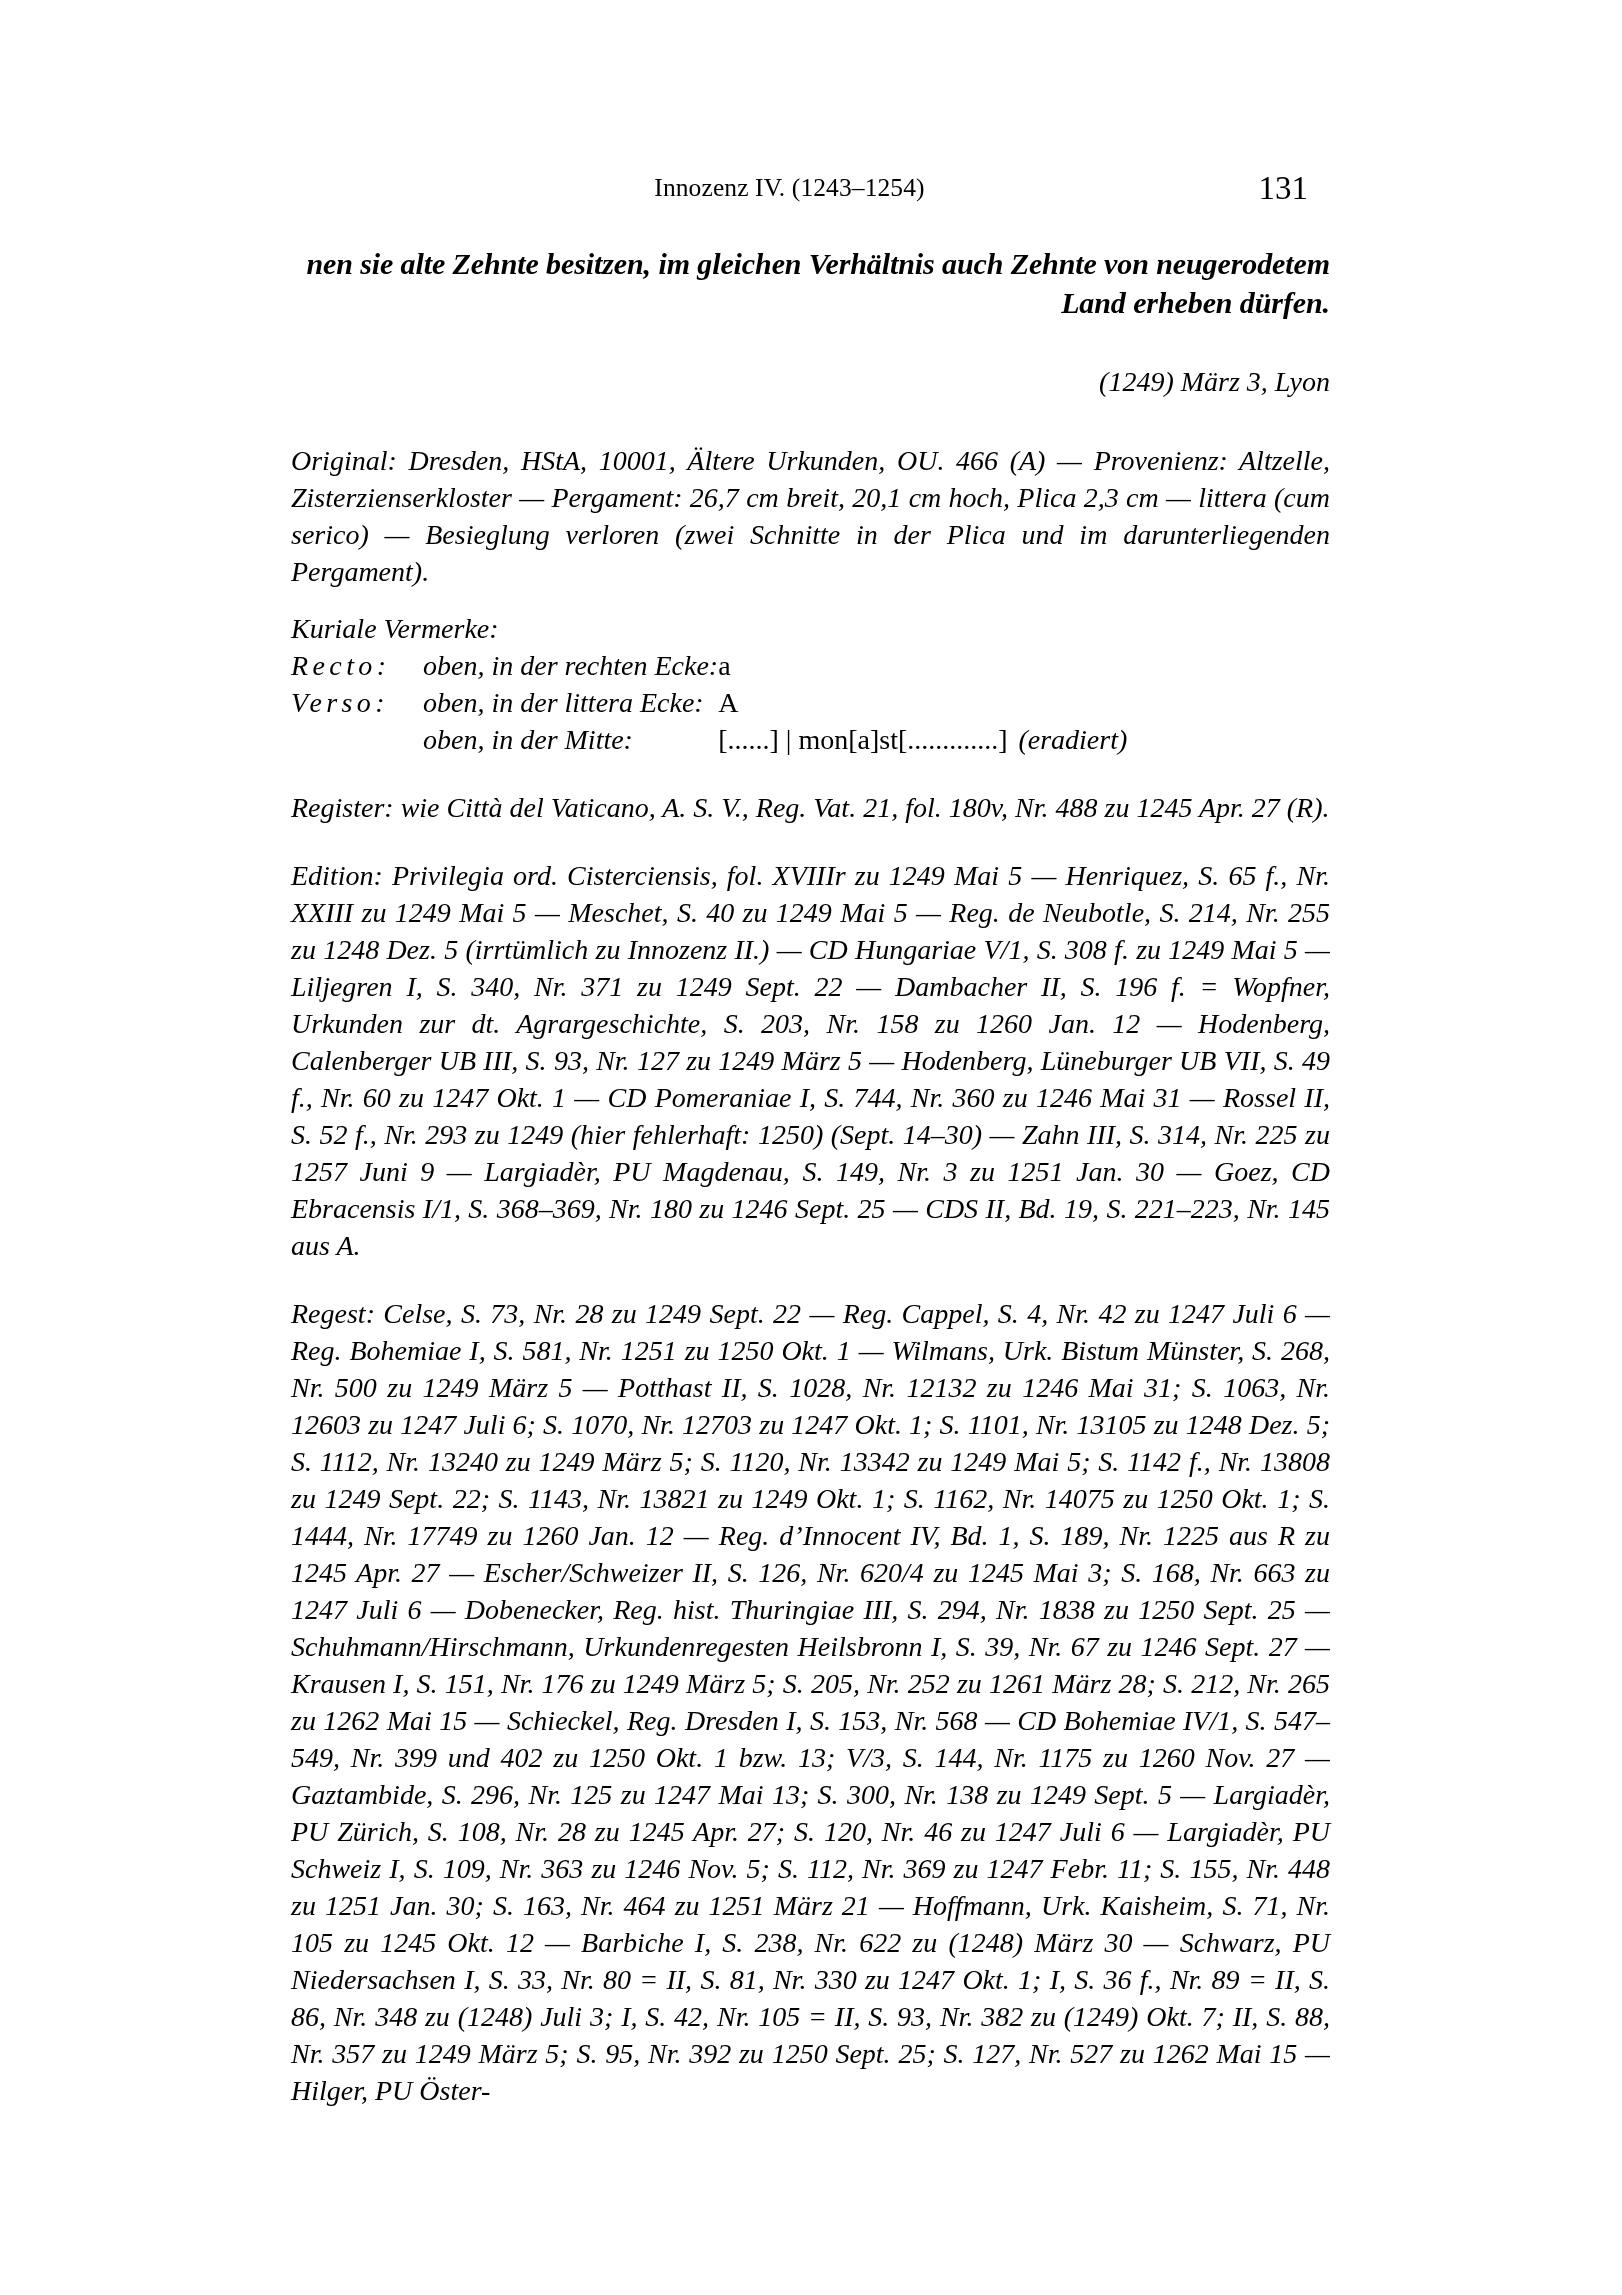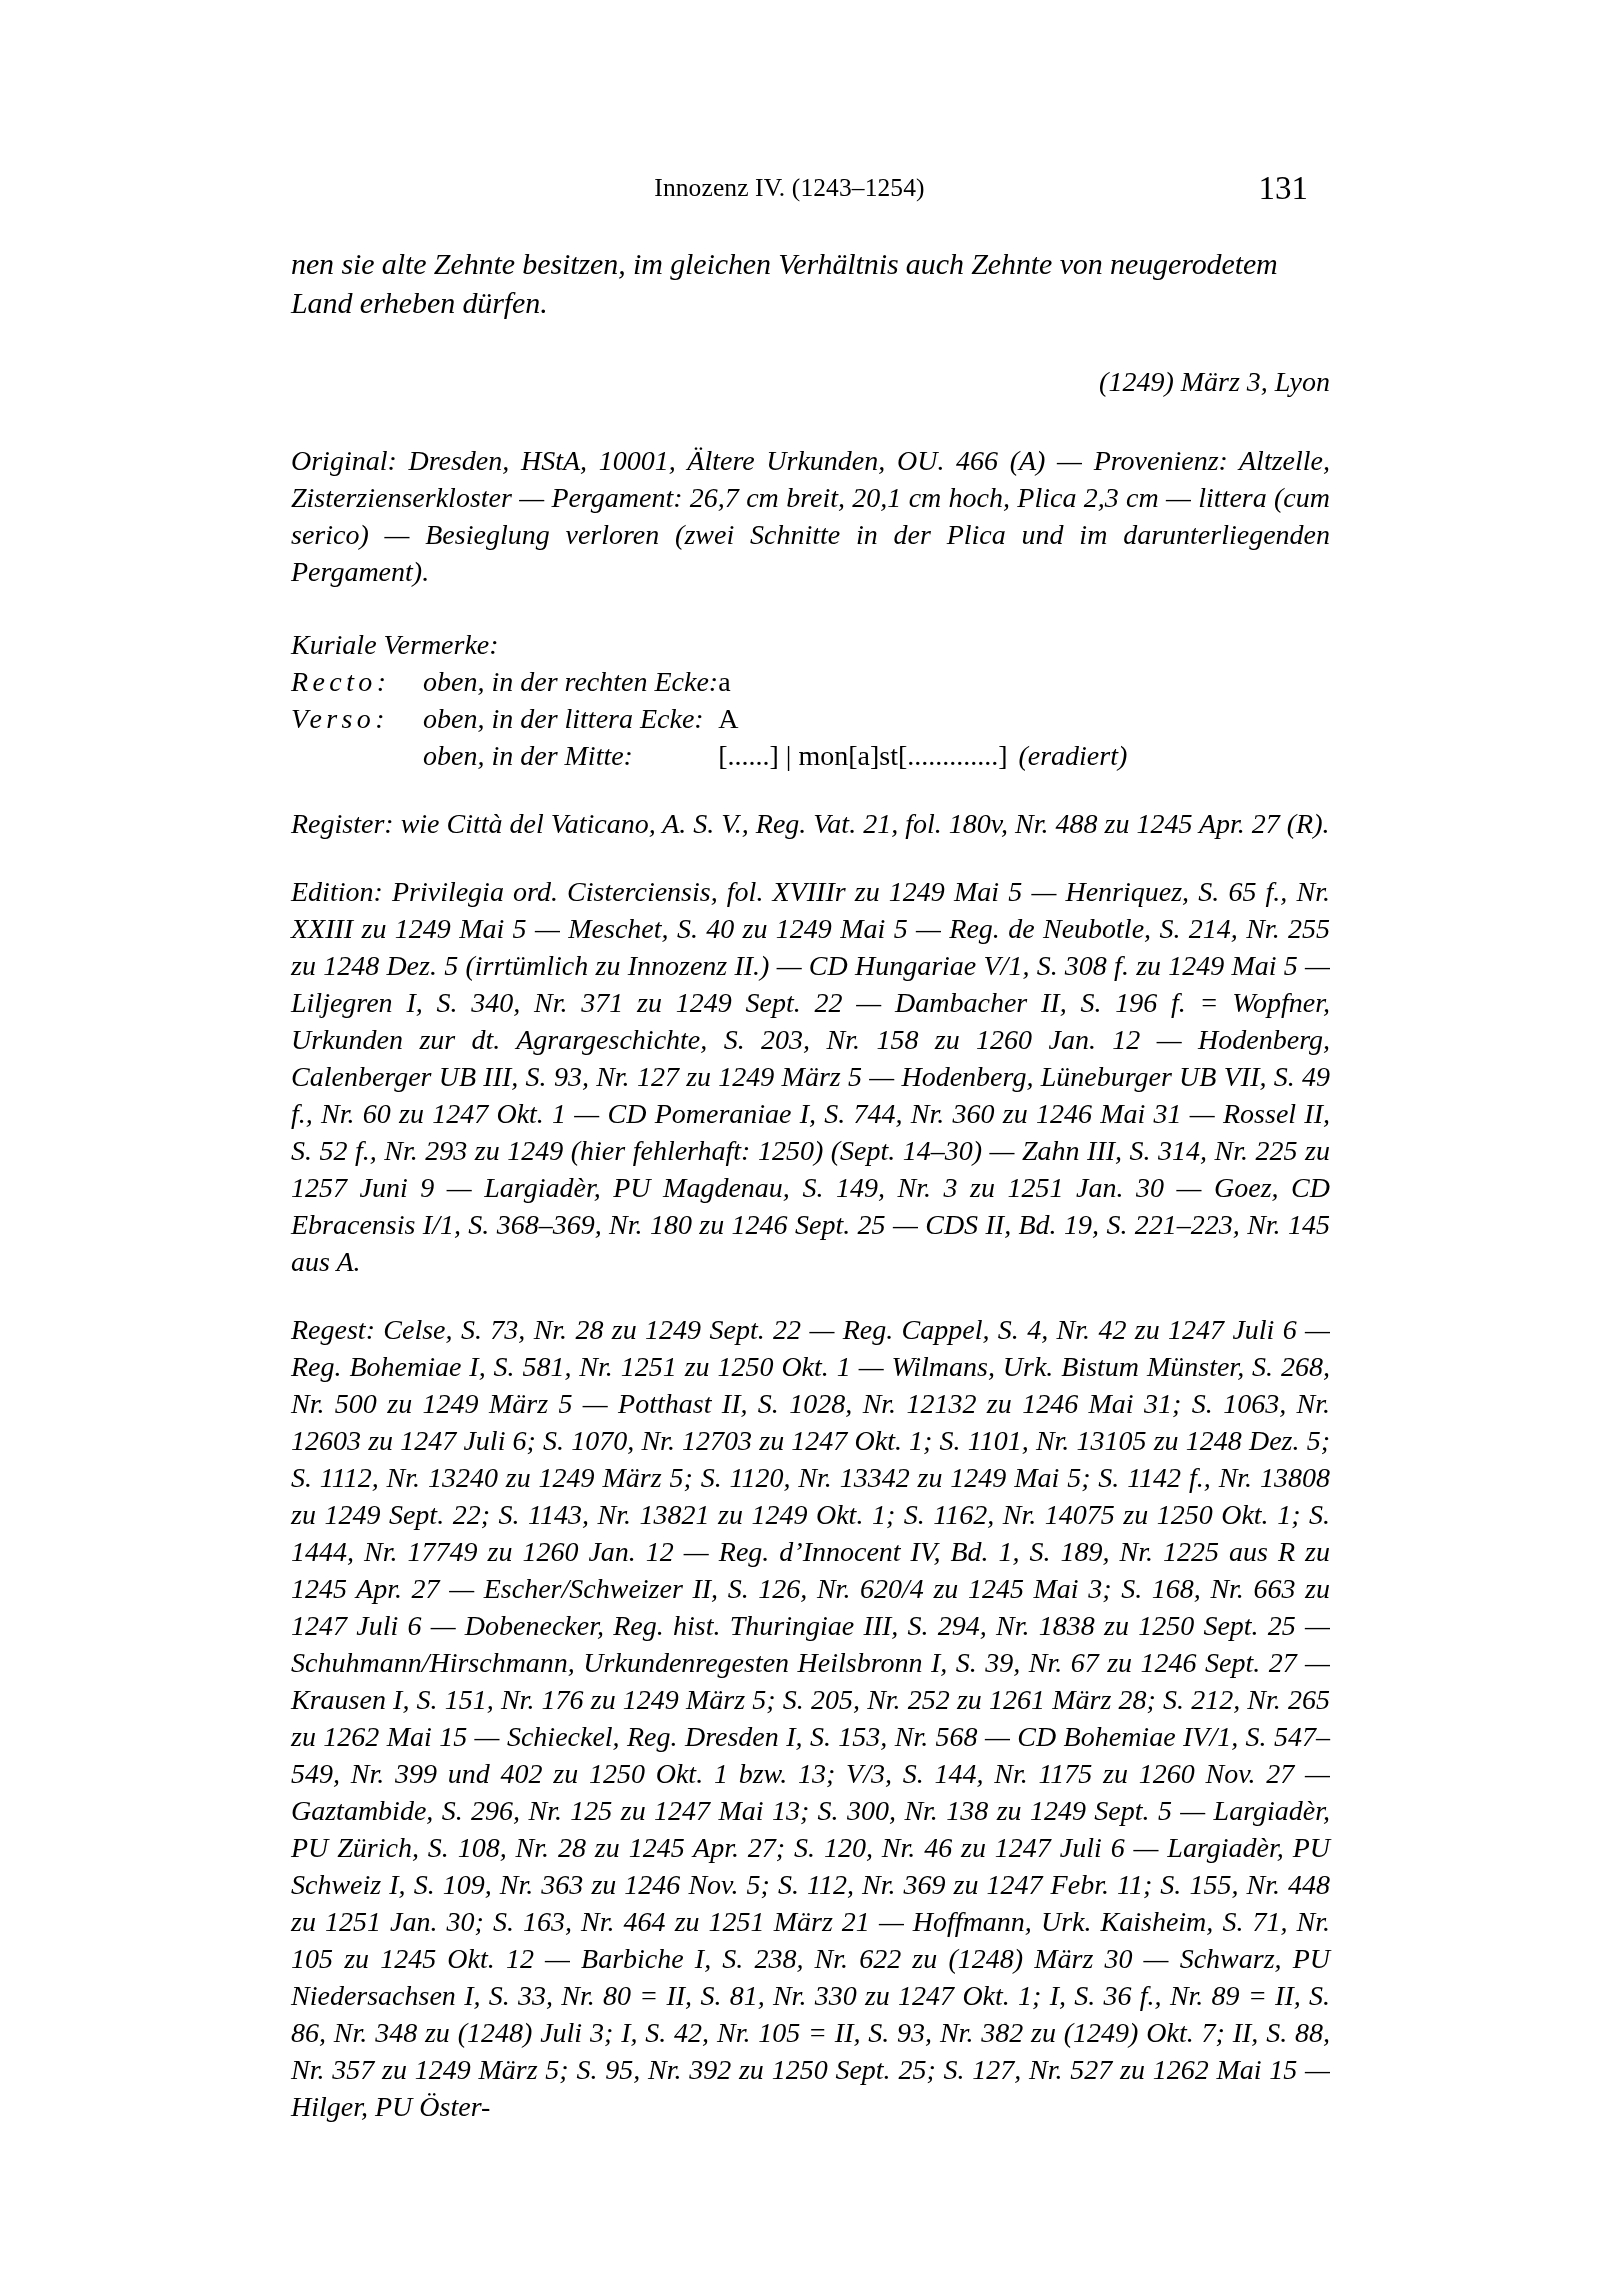--- a/index.html
+++ b/index.html
@@ -60,39 +60,39 @@
     font-style: italic;
     font-size: 28px;
     line-height: 37px;
     text-align: justify;
     text-justify: inter-word;
     margin: 0;
     hyphens: manual;
   }
 
   .lede {
-    font-weight: normal;
+    font-weight: bold;
     font-style: italic;
     font-size: 30px;
     line-height: 39px;
-    text-align: left;
+    text-align: right;
     margin: 0 0 0 0;
     letter-spacing: -0.1px;
   }
 
   .dateline {
     font-style: italic;
     font-size: 28px;
     line-height: 37px;
     text-align: right;
     margin: 41px 0 0 0;
   }
 
   .block-original { margin-top: 42px; }
-  .block-kuriale  { margin-top: 36px; }
+  .block-kuriale  { margin-top: 20px; }
   .block-register { margin-top: 31px; }
   .block-edition  { margin-top: 31px; }
   .block-regest   { margin-top: 31px; }
 
   
   .kuriale-label {
     font-style: italic;
     font-size: 28px;
     line-height: 37px;
     margin: 0;

